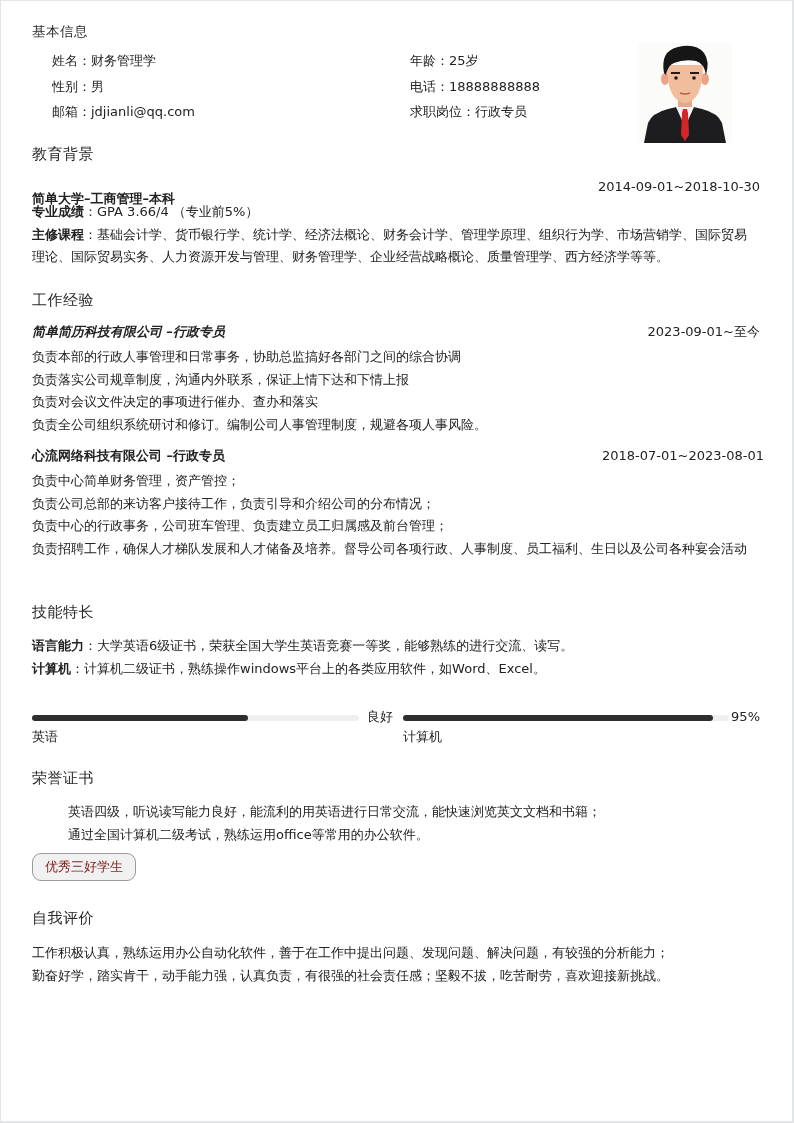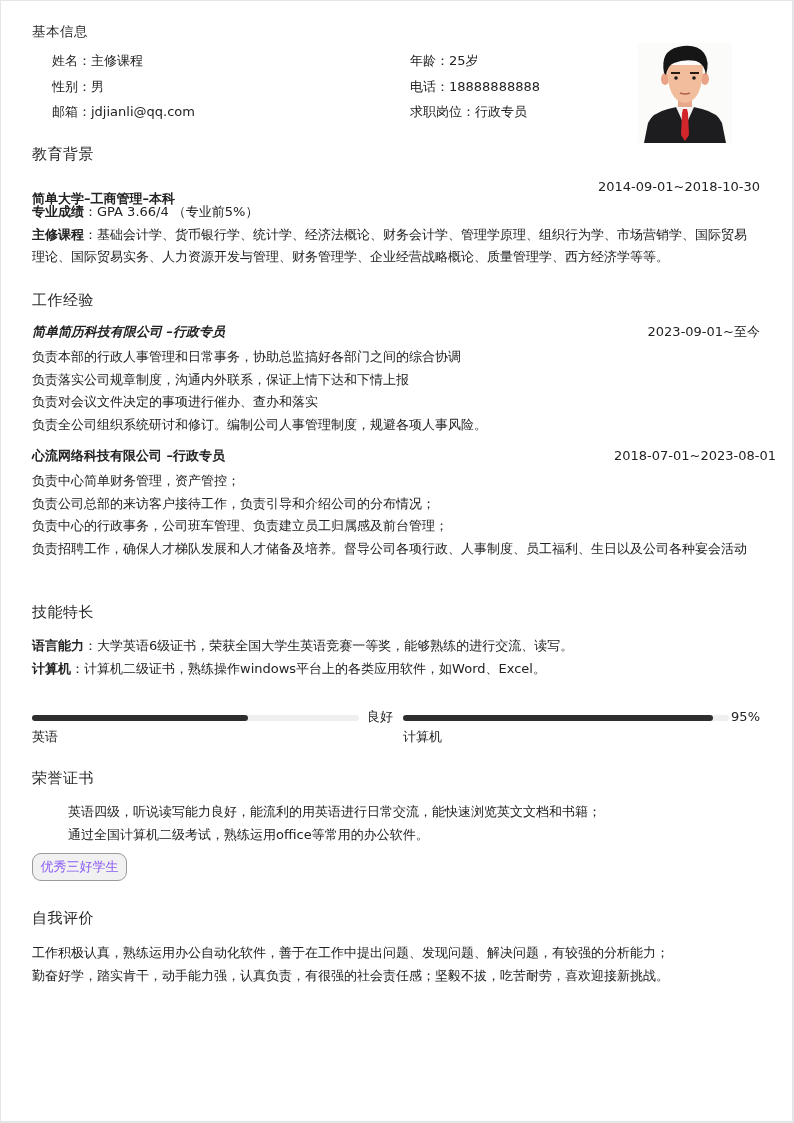--- a/index.html
+++ b/index.html
@@ -23,33 +23,33 @@
   .sec-title.small { font-size: 13.5px; }
   .t { position: absolute; white-space: nowrap; font-size: 13px; color: #222; line-height: 18px; }
   .bold { font-weight: bold; }
   .right { text-align: right; }
   .para { position: absolute; left: 31px; width: 735px; font-size: 13px; line-height: 22.5px; color: #222; }
   .para div { white-space: nowrap; }
   .label-b { font-weight: bold; }
   .bar-track { position: absolute; height: 6px; background: #efefef; border-radius: 3px; }
   .bar-fill { position: absolute; left: 0; top: 0; height: 6px; background: #2e2e2e; border-radius: 3px; }
   .tag {
-    position: absolute; left: 31px; top: 852px; width: 95px; height: 28px;
+    position: absolute; left: 31px; top: 852px; width: 104px; height: 28px;
     border: 1px solid #9a9a9a; border-radius: 9px; background: #f1f1f1;
-    font-size: 13px; line-height: 26px; text-align: center; color: #8b5cf6;
+    font-size: 13px; line-height: 26px; text-align: center; color: #7f1d1d;
   }
   .photo { position: absolute; left: 637px; top: 42px; width: 94px; height: 100px; background: #fbfbfa; overflow: hidden; }
 </style>
 </head>
 <body>
 
 <div class="page">
 
   <div class="sec-title small" style="top:22px;">基本信息</div>
-  <div class="t" style="left:51px;top:51px;">姓名：主修课程</div>
+  <div class="t" style="left:51px;top:51px;">姓名：财务管理学</div>
   <div class="t" style="left:51px;top:77px;">性别：男</div>
   <div class="t" style="left:51px;top:102px;">邮箱：jdjianli@qq.com</div>
   <div class="t" style="left:409px;top:51px;">年龄：25岁</div>
   <div class="t" style="left:409px;top:77px;">电话：18888888888</div>
   <div class="t" style="left:409px;top:102px;">求职岗位：行政专员</div>
 
   <div class="photo">
     <svg width="94" height="100" viewBox="0 0 94 100">
       <rect width="94" height="100" fill="#fbfbf9"></rect>
 
@@ -90,21 +90,21 @@
   <div class="t bold" style="left:31px;top:322px;font-style:italic;">简单简历科技有限公司 –行政专员</div>
   <div class="t right" style="right:32px;top:322px;">2023-09-01~至今</div>
   <div class="para" style="top:345px;">
     <div>负责本部的行政人事管理和日常事务，协助总监搞好各部门之间的综合协调</div>
     <div>负责落实公司规章制度，沟通内外联系，保证上情下达和下情上报</div>
     <div>负责对会议文件决定的事项进行催办、查办和落实</div>
     <div>负责全公司组织系统研讨和修订。编制公司人事管理制度，规避各项人事风险。</div>
   </div>
 
   <div class="t bold" style="left:31px;top:446px;">心流网络科技有限公司 –行政专员</div>
-  <div class="t right" style="right:16px;top:446px;">2018-07-01~2023-08-01</div>
+  <div class="t right" style="right:28px;top:446px;">2018-07-01~2023-08-01</div>
   <div class="para" style="top:469px;">
     <div>负责中心简单财务管理，资产管控；</div>
     <div>负责公司总部的来访客户接待工作，负责引导和介绍公司的分布情况；</div>
     <div>负责中心的行政事务，公司班车管理、负责建立员工归属感及前台管理；</div>
     <div>负责招聘工作，确保人才梯队发展和人才储备及培养。督导公司各项行政、人事制度、员工福利、生日以及公司各种宴会活动</div>
   </div>
 
   <div class="sec-title" style="top:602px;">技能特长</div>
   <div class="para" style="top:634px;">
     <div><span class="label-b">语言能力</span><span>：大学英语6级证书，荣获全国大学生英语竞赛一等奖，能够熟练的进行交流、读写。</span></div>

